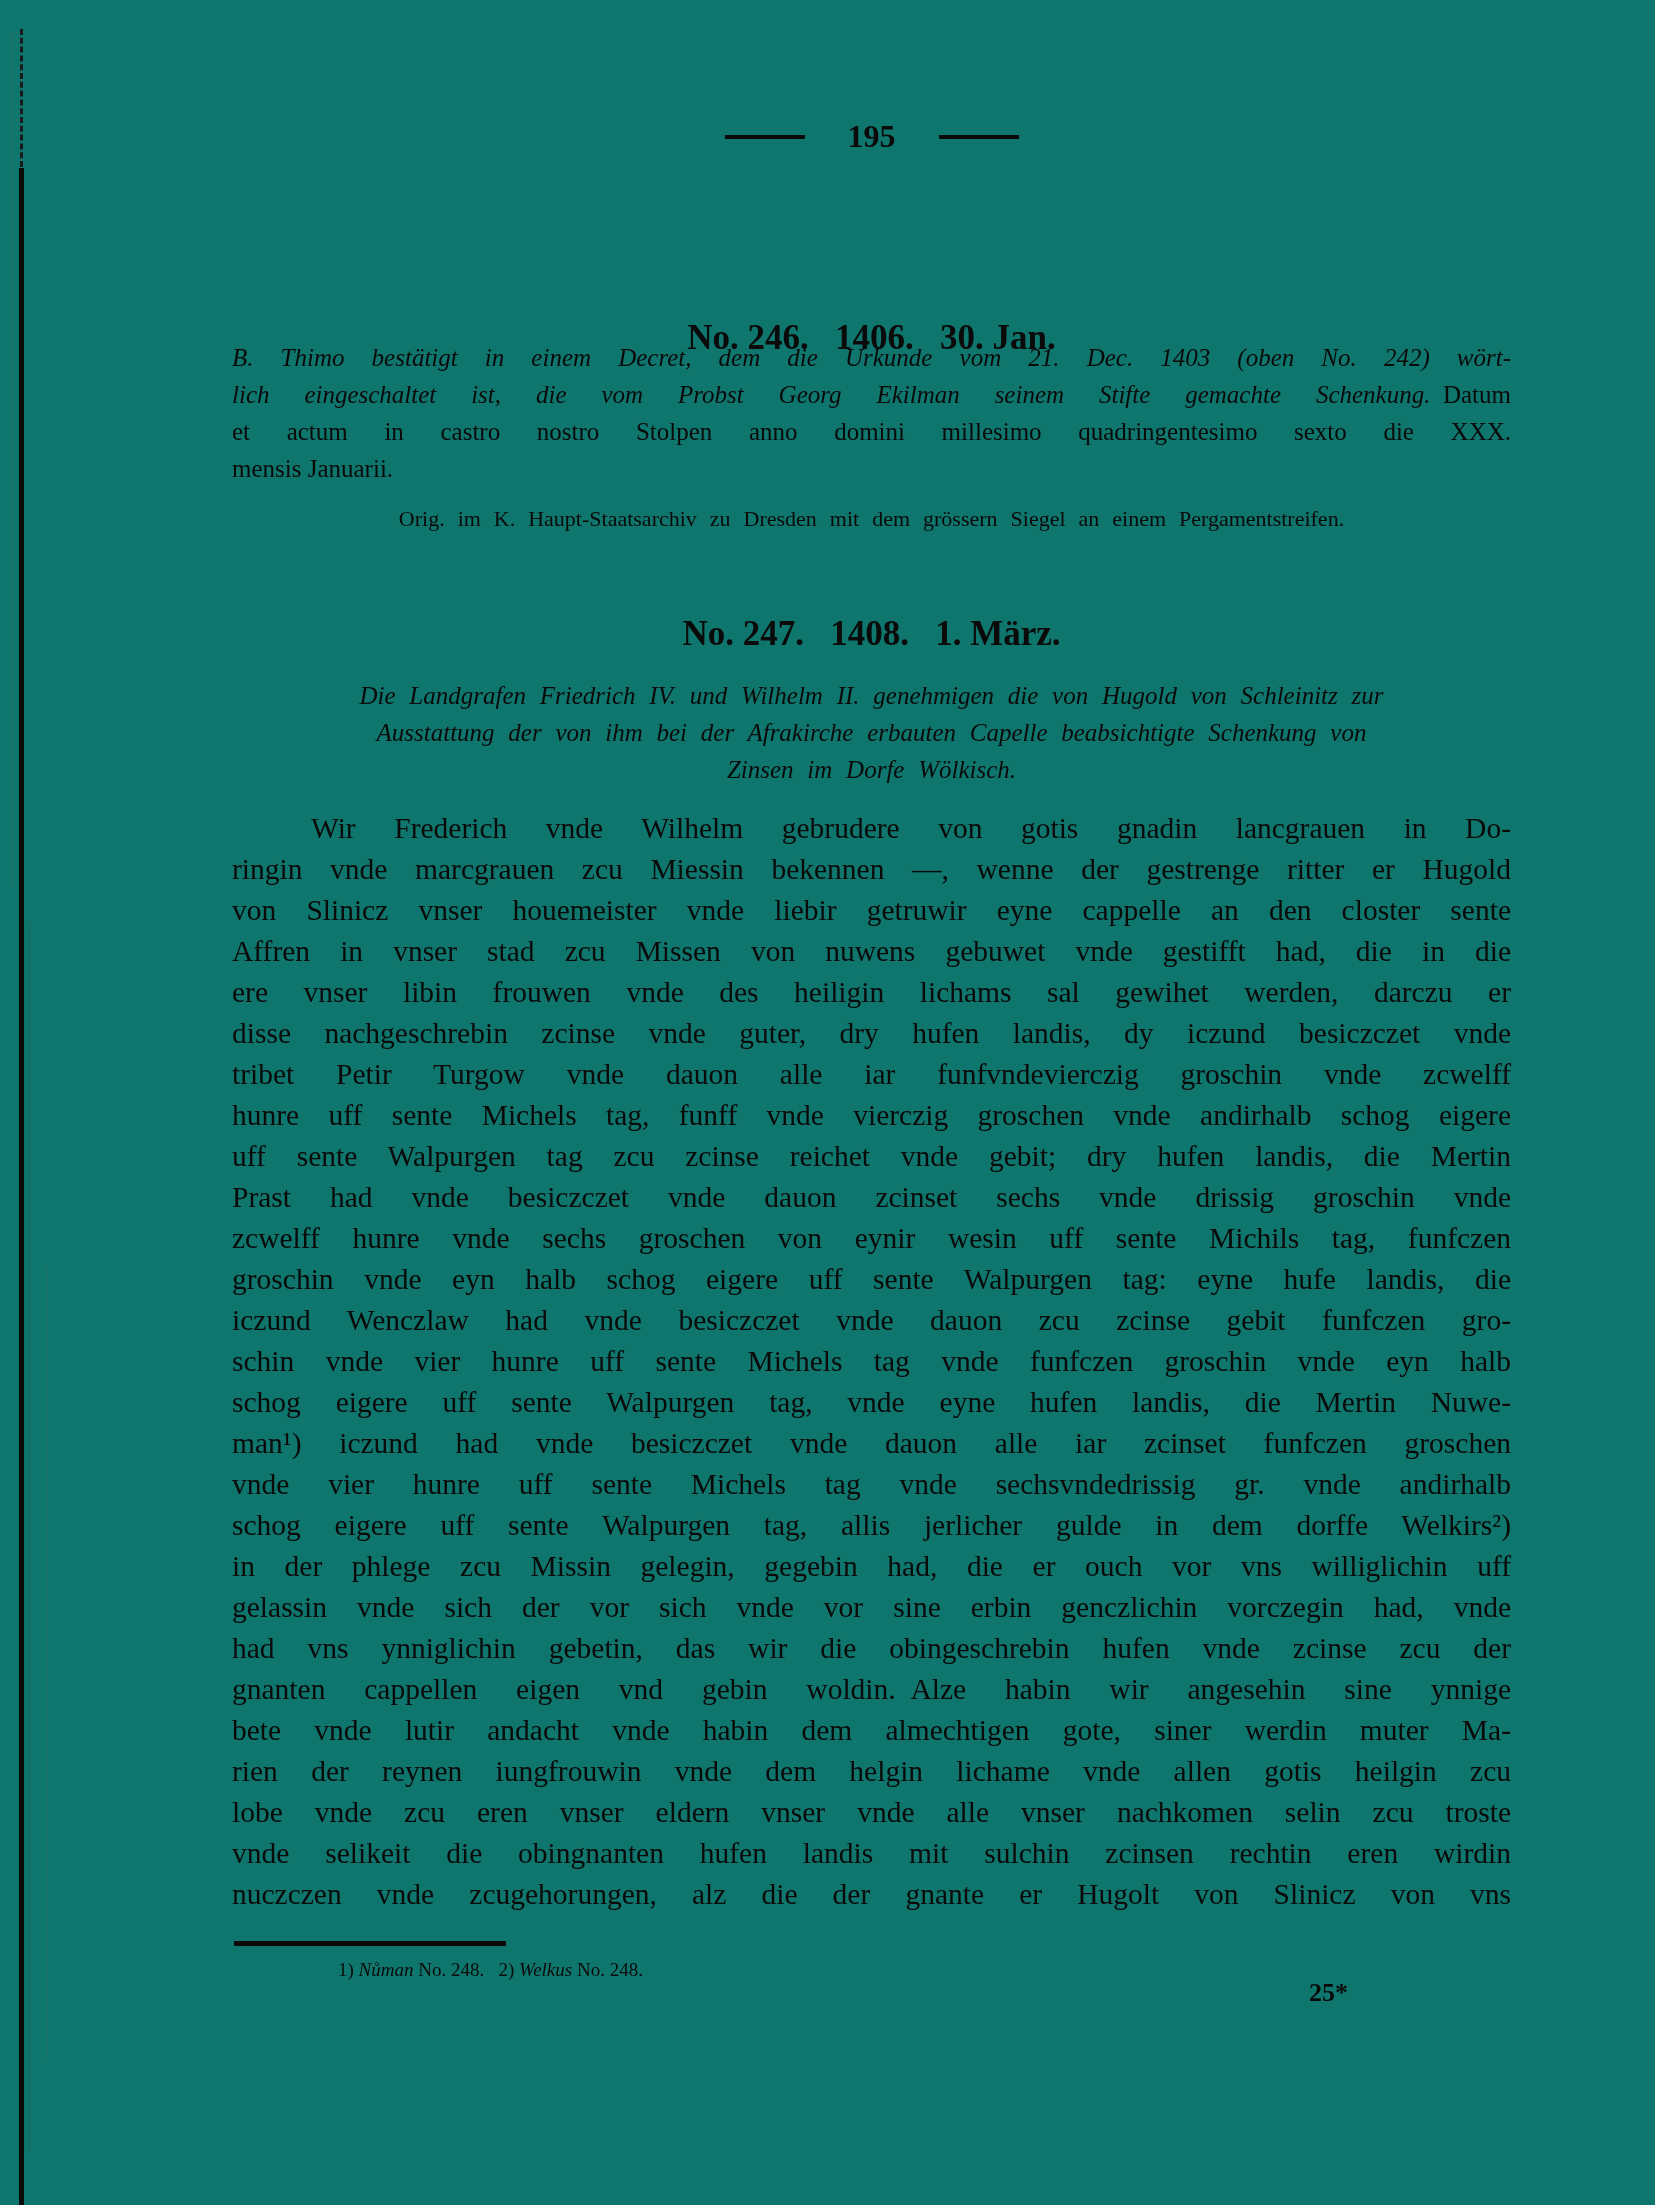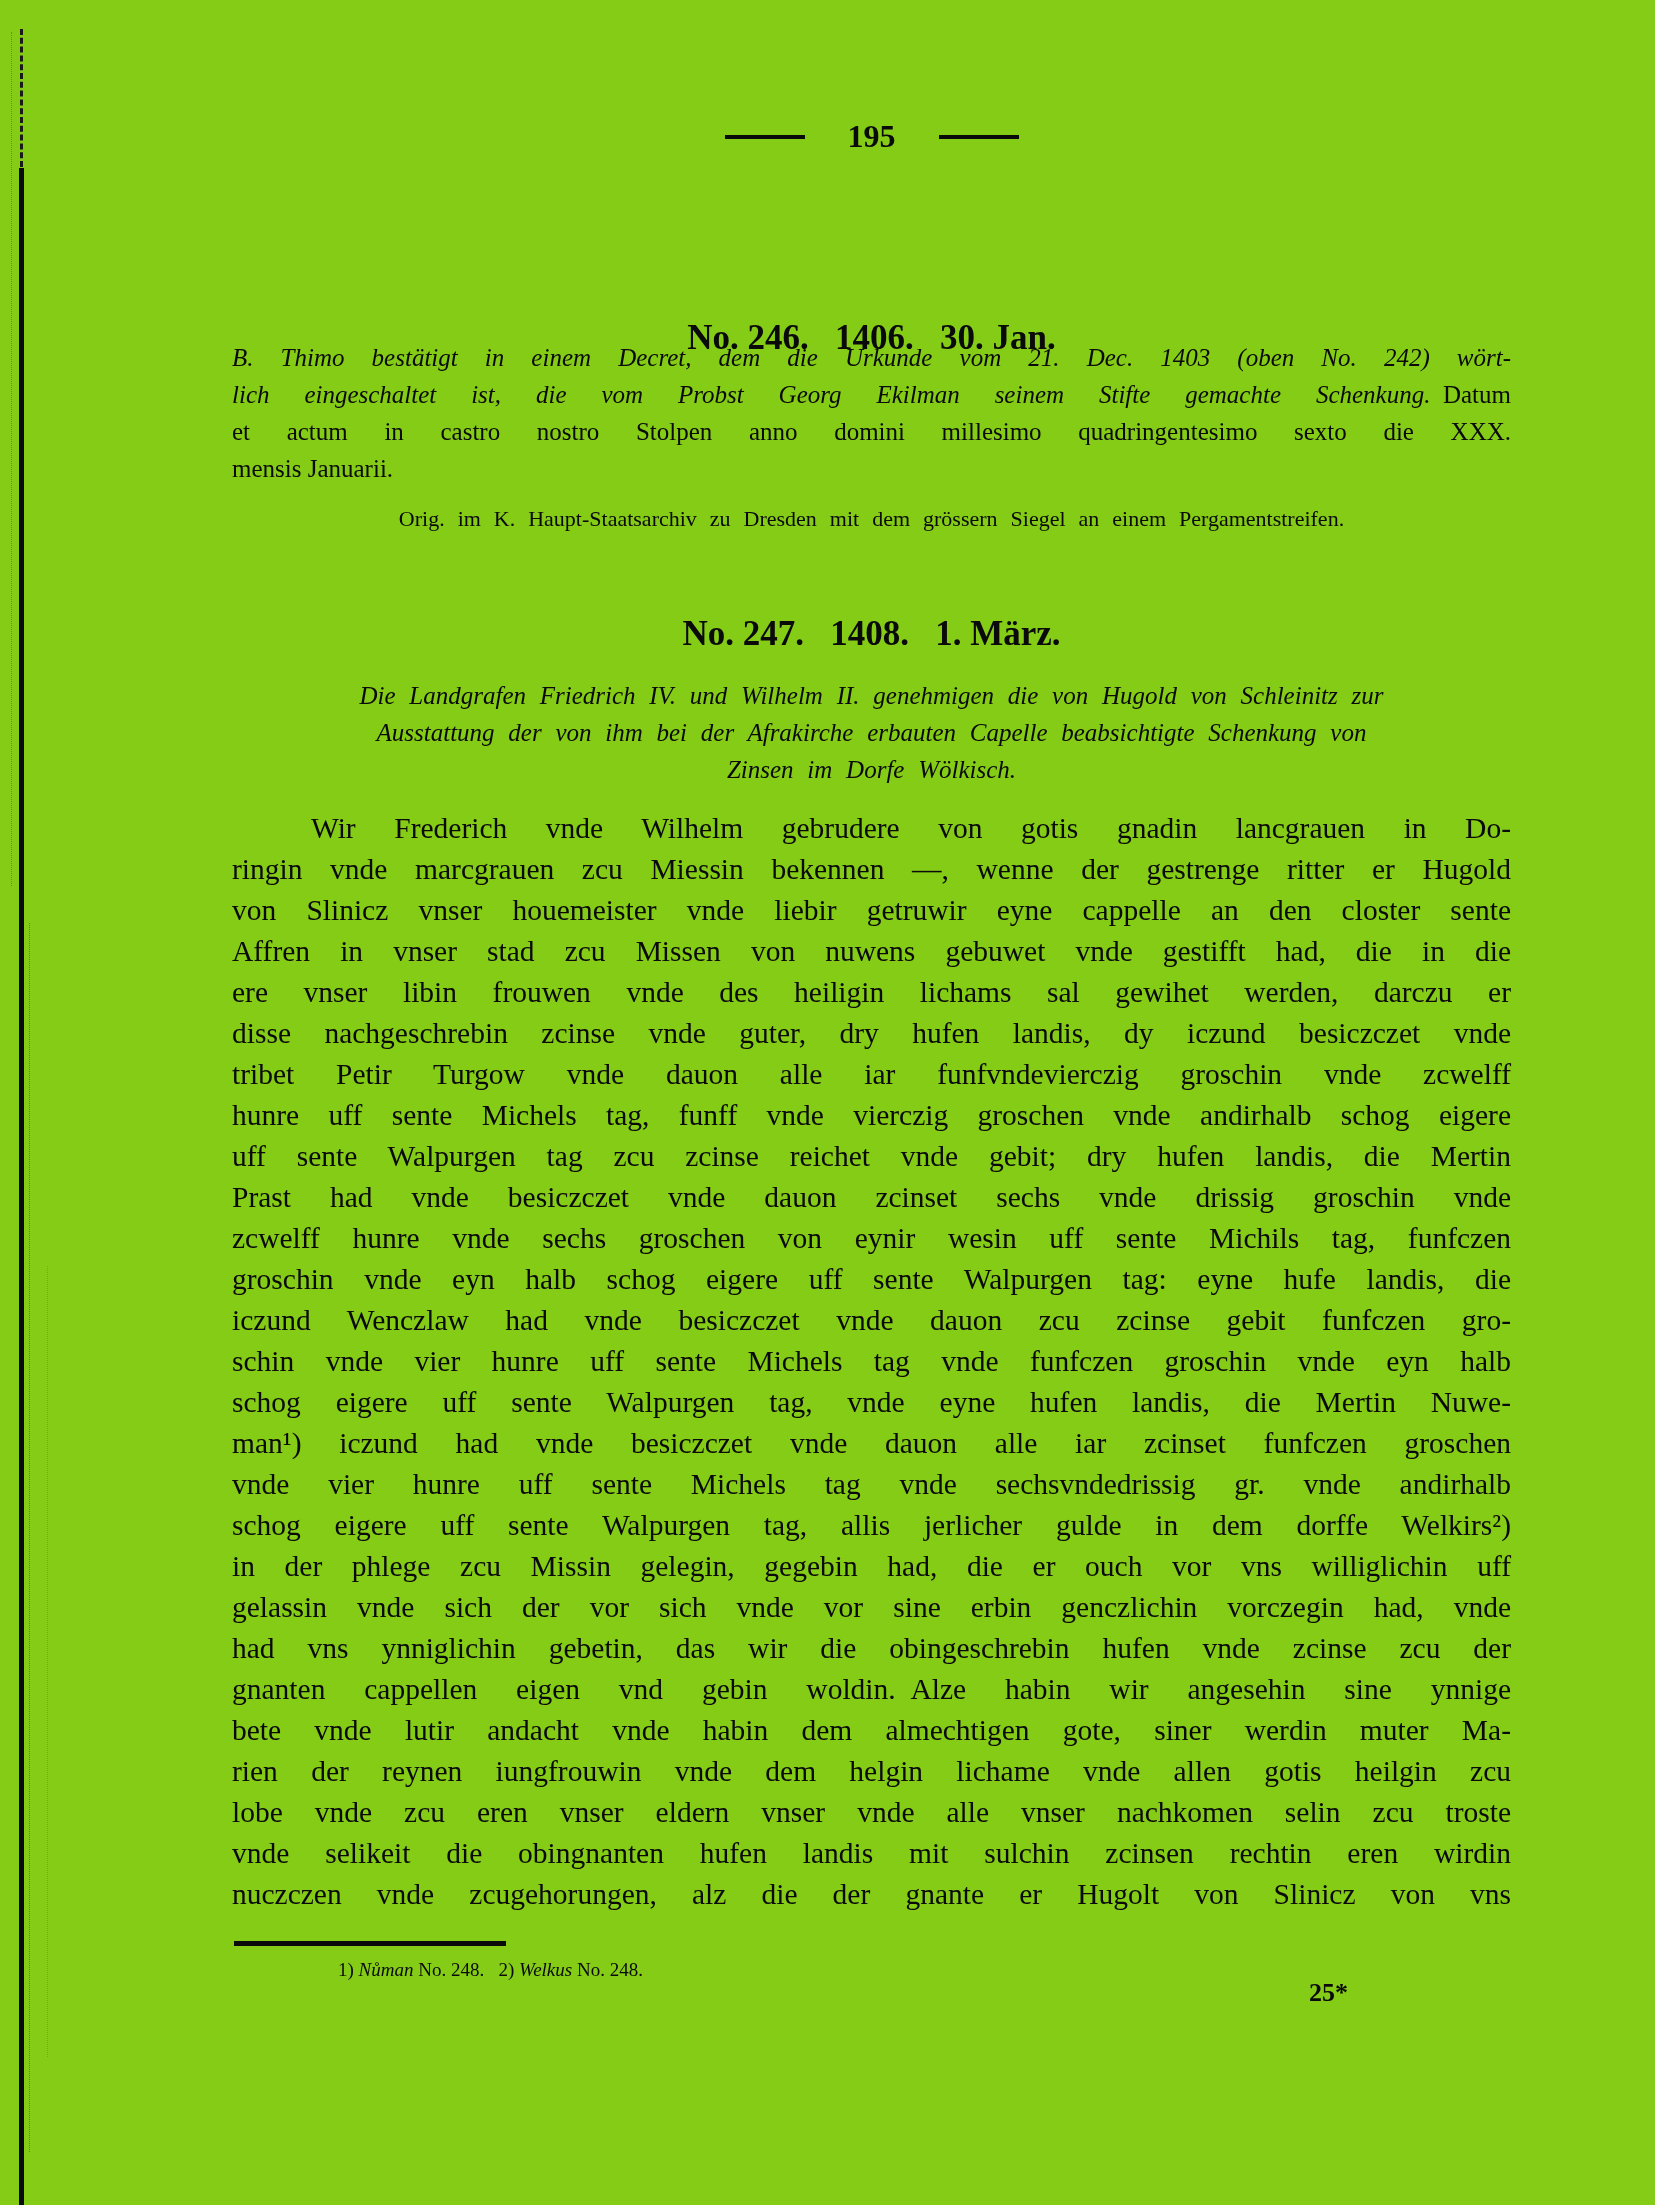--- a/index.html
+++ b/index.html
@@ -1,20 +1,20 @@
 <!DOCTYPE html>
 <html style="font-size:8.4px"><head>
 <meta charset="utf-8">
 <style>
   html,body { margin:0; padding:0; }
   body { background:#ffffff; }
   .page {
     position:relative;
     width:1655px; height:2205px;
-    background:#84cc16;
+    background:#0f766e;
     color:#0a0a0a;
     font-family:"Liberation Serif","DejaVu Serif",serif;
     overflow:hidden;
   }
   .col { position:absolute; left:232px; width:1279px; }
 
   
   .line { white-space:normal; }
   .just .line { text-align:justify; text-align-last:justify; }
   .ctr  .line { text-align:right; text-align-last:center; }

